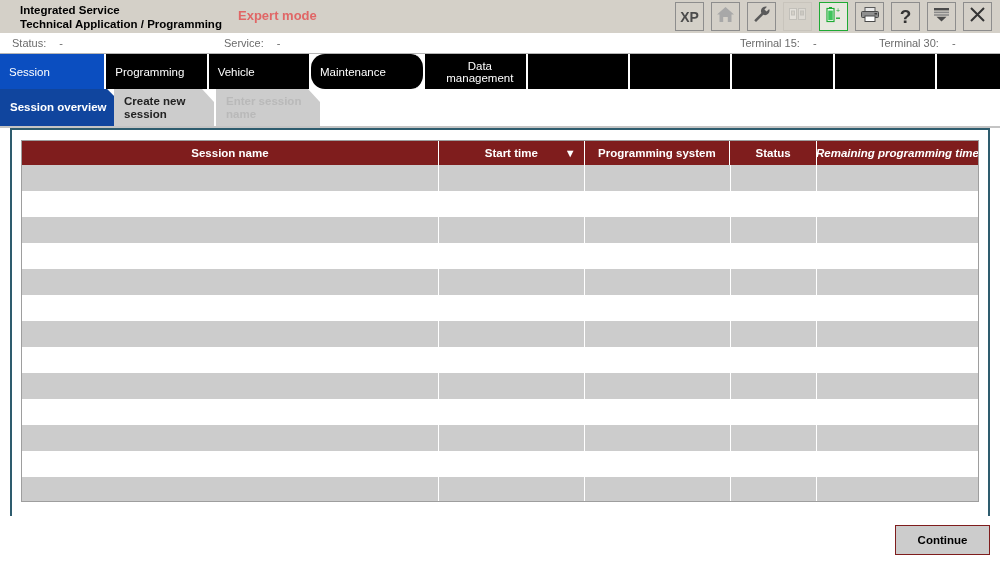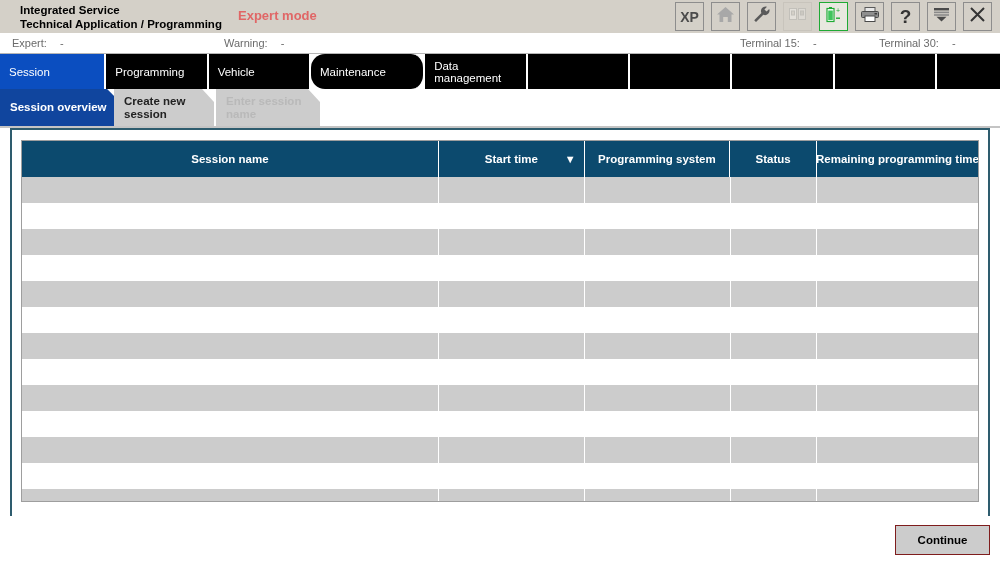--- a/index.html
+++ b/index.html
@@ -64,21 +64,21 @@
   .mtab {
     height: 35px; background: #000000; color: #ffffff;
     border-right: 2px solid #ffffff;
     font-size: 11.5px;
     display: flex; align-items: center;
     padding: 0 0 0 9px;
     position: relative;
     line-height: 12px;
   }
   .mtab.active { background: #0b4ec0; }
-  .mtab .lbl { display: block; max-width: 95px; }
+  .mtab .lbl { display: block; max-width: 95px; text-align: center; }
 
   
   .subnav {
     position: absolute; left: 0; top: 89px; width: 1000px; height: 37px;
     background: #ffffff;
   }
   .stab {
     position: absolute; top: 0; height: 37px;
     font-size: 11.5px; font-weight: bold;
     line-height: 13px;
@@ -110,21 +110,21 @@
   }
 
   
   .tbl {
     position: absolute; left: 5px; top: 6px;
     width: 958px; height: 362px;
     border: 1px solid #9e9e9e;
     overflow: hidden;
   }
   .thead {
-    display: flex; height: 36px; background: #0c4a6e;
+    display: flex; height: 24px; background: #7f1d1d;
   }
   .th {
     color: #ffffff; font-size: 11.5px; font-weight: bold;
     display: flex; align-items: center; justify-content: center;
     border-right: 1px solid #ffffff;
     position: relative;
     white-space: nowrap;
   }
   .th:last-child { border-right: none; }
   .th .sortarrow {
@@ -139,21 +139,21 @@
     border-right: 1px solid #ffffff;
     height: 100%;
   }
   .td:last-child { border-right: none; }
 
   
   .c1 { width: 418px; }
   .c2 { width: 146px; }
   .c3 { width: 146px; }
   .c4 { width: 87px; }
-  .c5 { width: 161px; }
+  .c5 { width: 161px; font-style: italic; }
 
   
   .legend {
     position: absolute; left: 0; top: 376px; width: 968px; height: 22px;
     display: flex; justify-content: center; align-items: center;
     gap: 18px;
   }
   .lg-item { display: flex; align-items: center; gap: 4px; font-size: 11px; color: #000; }
   .lg-ico { width: 11px; height: 11px; display: inline-block; position: relative; }
   .ico-warning {
@@ -283,25 +283,25 @@
             <path d="M3 3 L16 16 M16 3 L3 16" stroke="#333333" stroke-width="2" fill="none"></path>
           </svg>
         </span>
       </div>
 
     </div>
   </div>
 
   <div class="statusbar">
     <div class="st-item" style="left:12px;">
-      <span>Expert:</span>
+      <span>Status:</span>
       <span class="val">-</span>
     </div>
     <div class="st-item" style="left:224px;">
-      <span>Warning:</span>
+      <span>Service:</span>
       <span class="val">-</span>
     </div>
     <div class="st-item" style="left:740px;">
       <span>Terminal 15:</span>
       <span class="val">-</span>
     </div>
     <div class="st-item" style="left:879px;">
       <span>Terminal 30:</span>
       <span class="val">-</span>
     </div>

